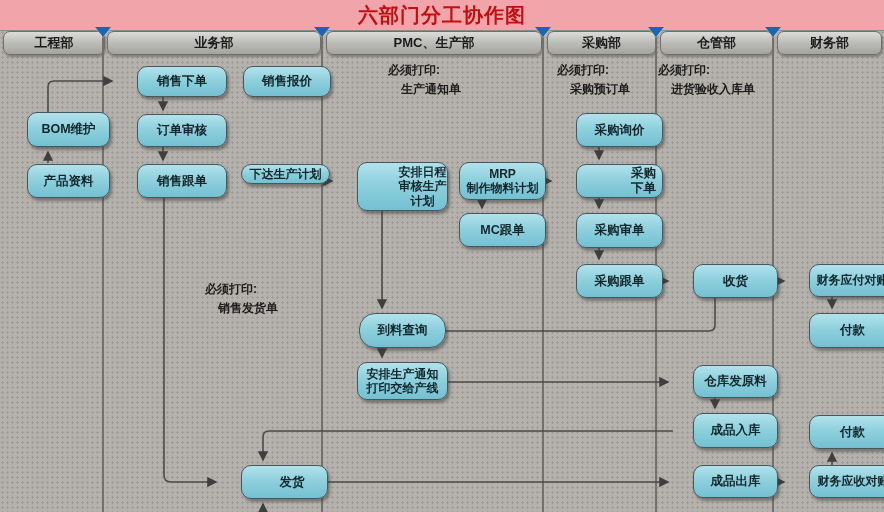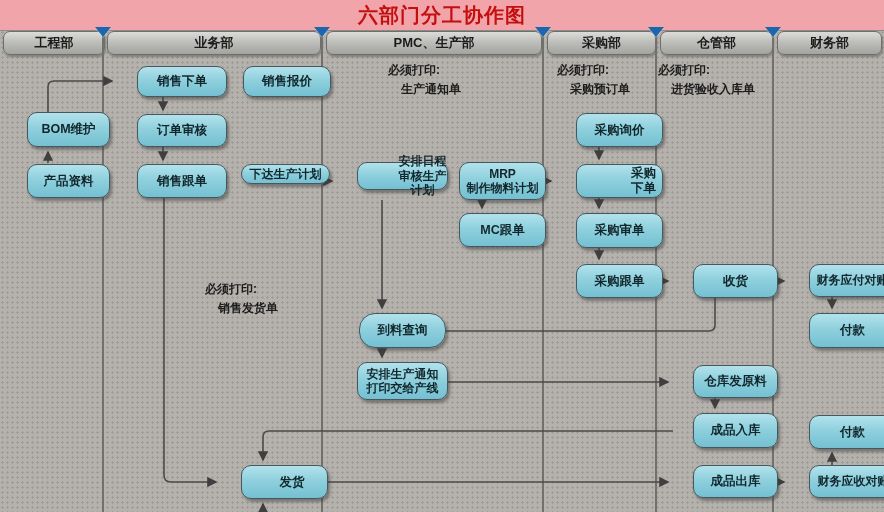--- a/index.html
+++ b/index.html
@@ -147,21 +147,21 @@
   <div class="node" style="left:117px;top:164px;width:90px;height:34px;">
       <span>销售跟单</span>
     </div>
   <div class="node" style="left:221px;top:164px;width:89px;height:20px;font-size:12px;">
       <span>下达生产计划</span>
     </div>
   <div class="node" style="left:221px;top:465px;width:87px;height:34px;padding-left:15px;">
       <span>发货</span>
     </div>
 
-  <div class="node" style="left:337px;top:162px;width:91px;height:28px;font-size:12px;padding-left:40px;">
+  <div class="node" style="left:337px;top:162px;width:91px;height:49px;font-size:12px;padding-left:40px;">
     <span>安排日程</span>
     <span>审核生产计划</span>
   </div>
   <div class="node" style="left:439px;top:162px;width:87px;height:38px;font-size:12px;">
     <span>MRP</span>
     <span>制作物料计划</span>
   </div>
   <div class="node" style="left:439px;top:213px;width:87px;height:34px;">
       <span>MC跟单</span>
     </div>

